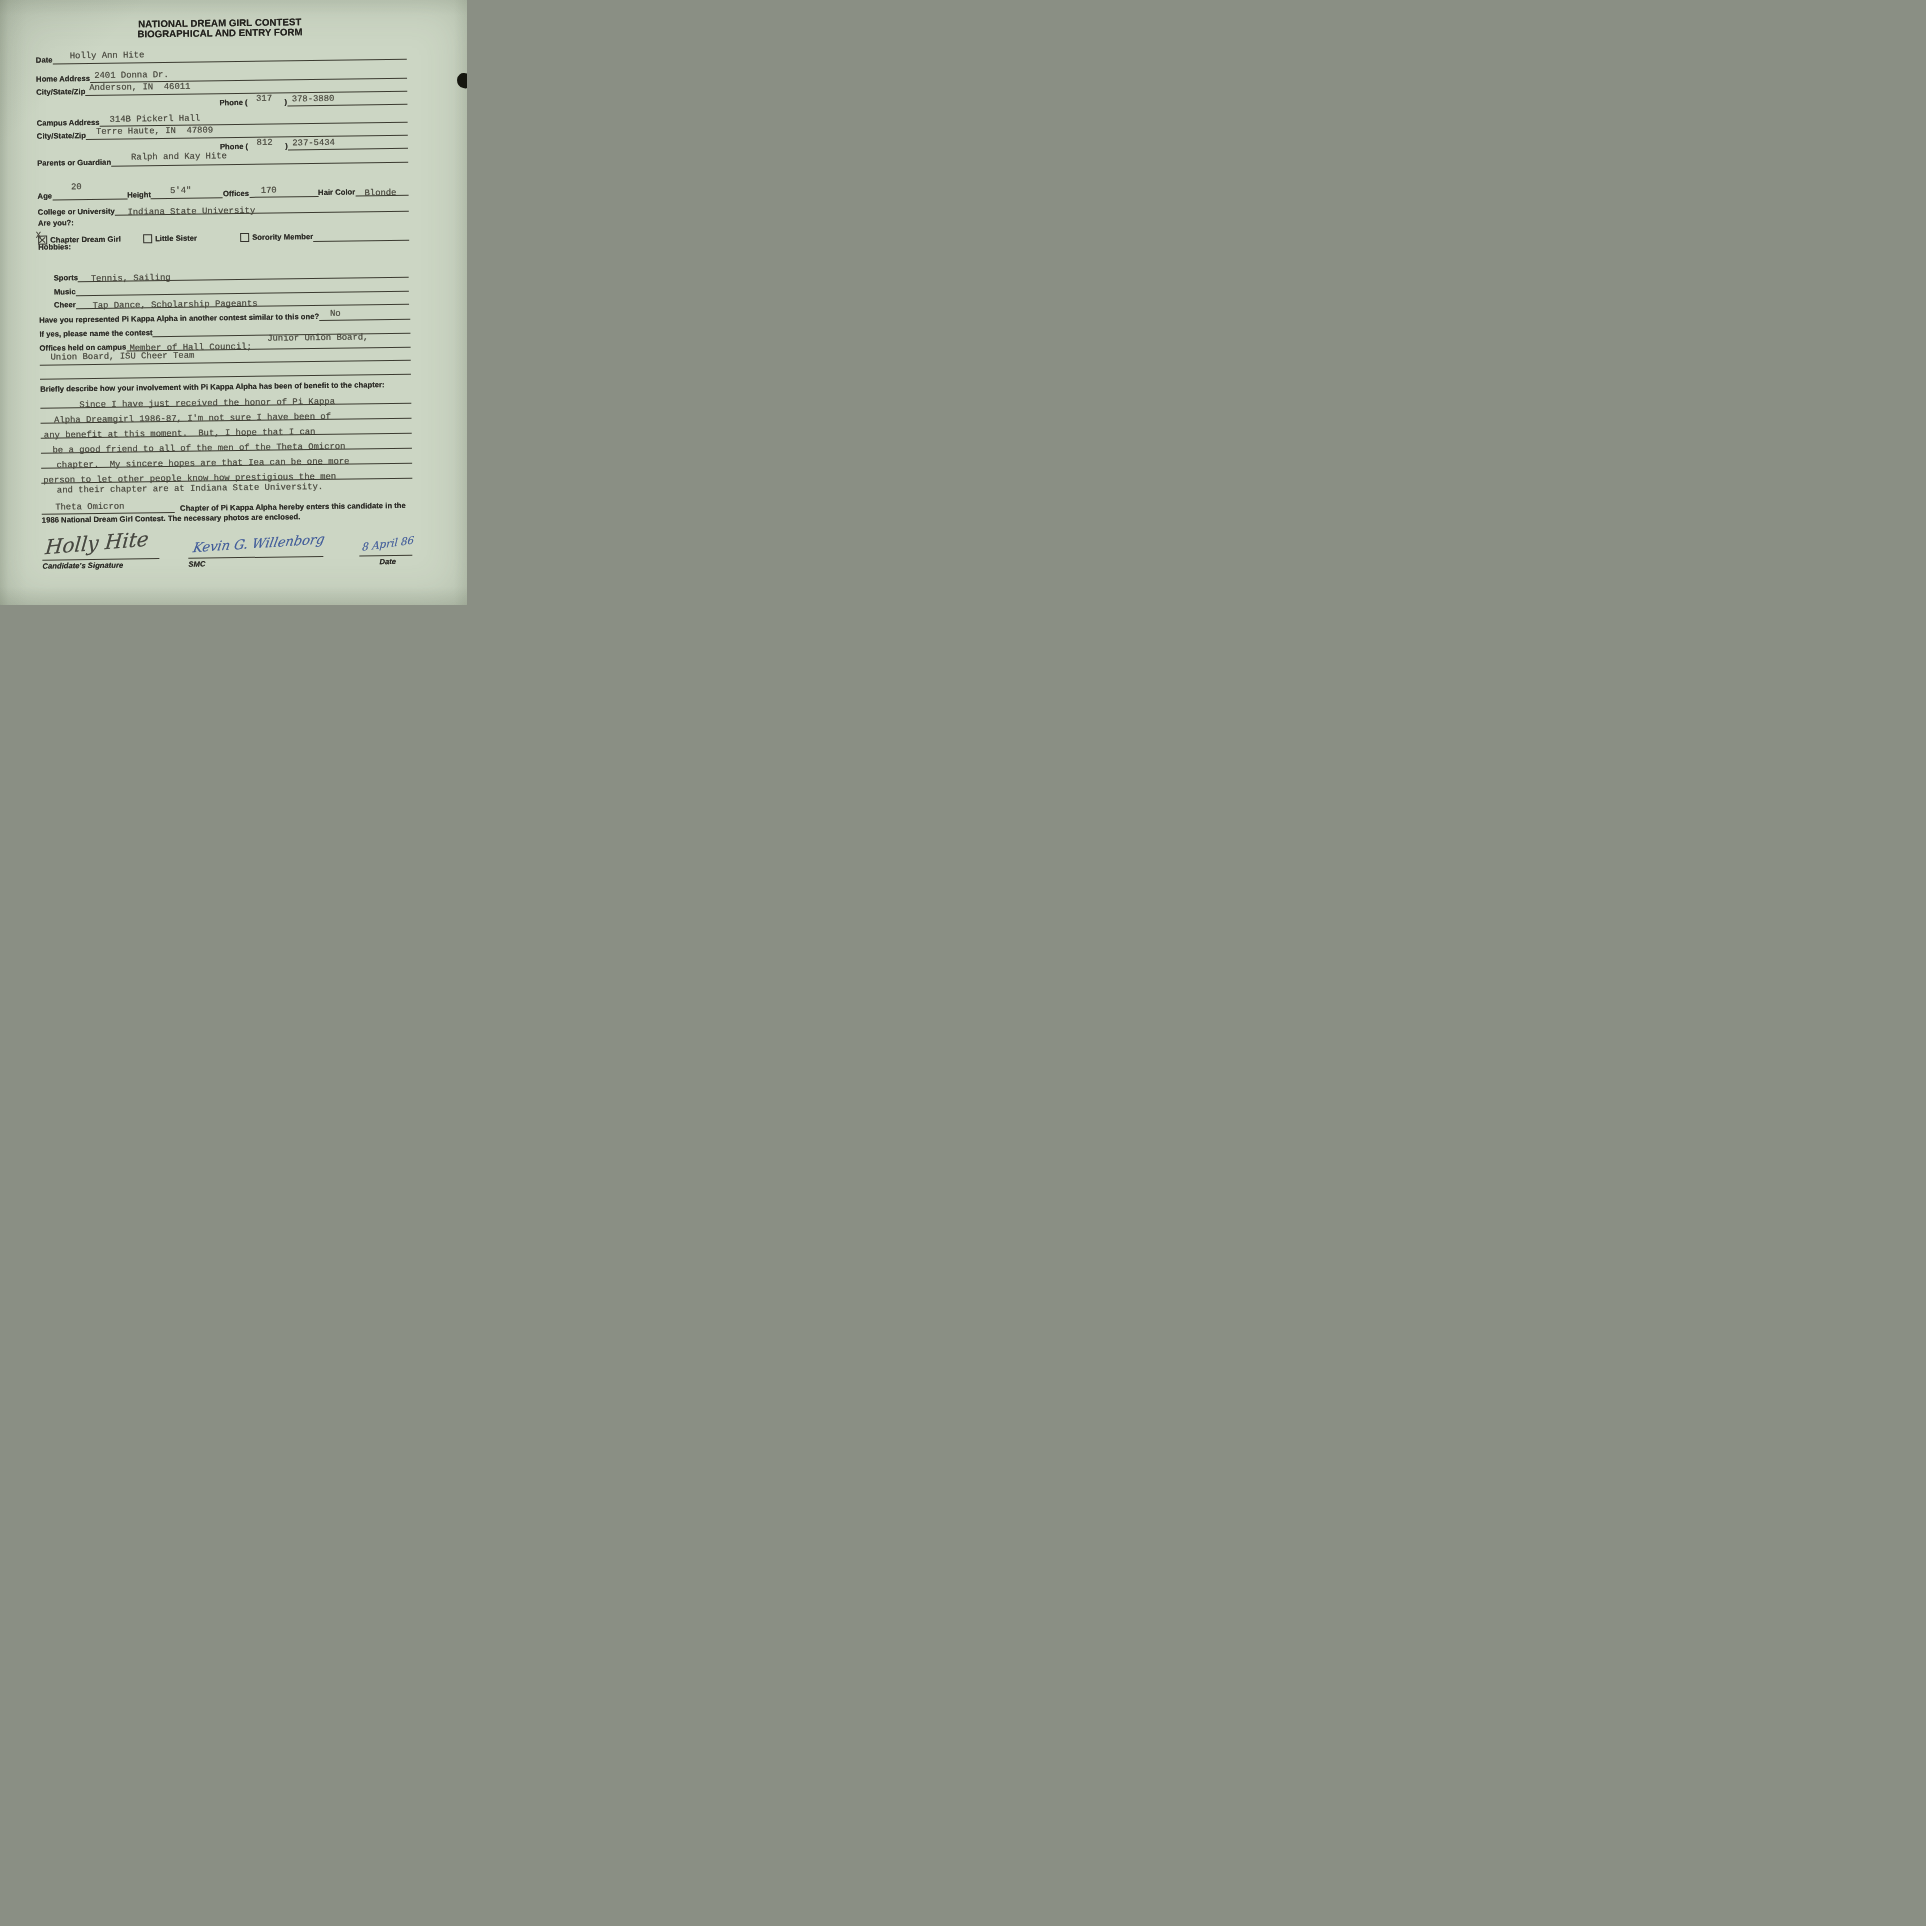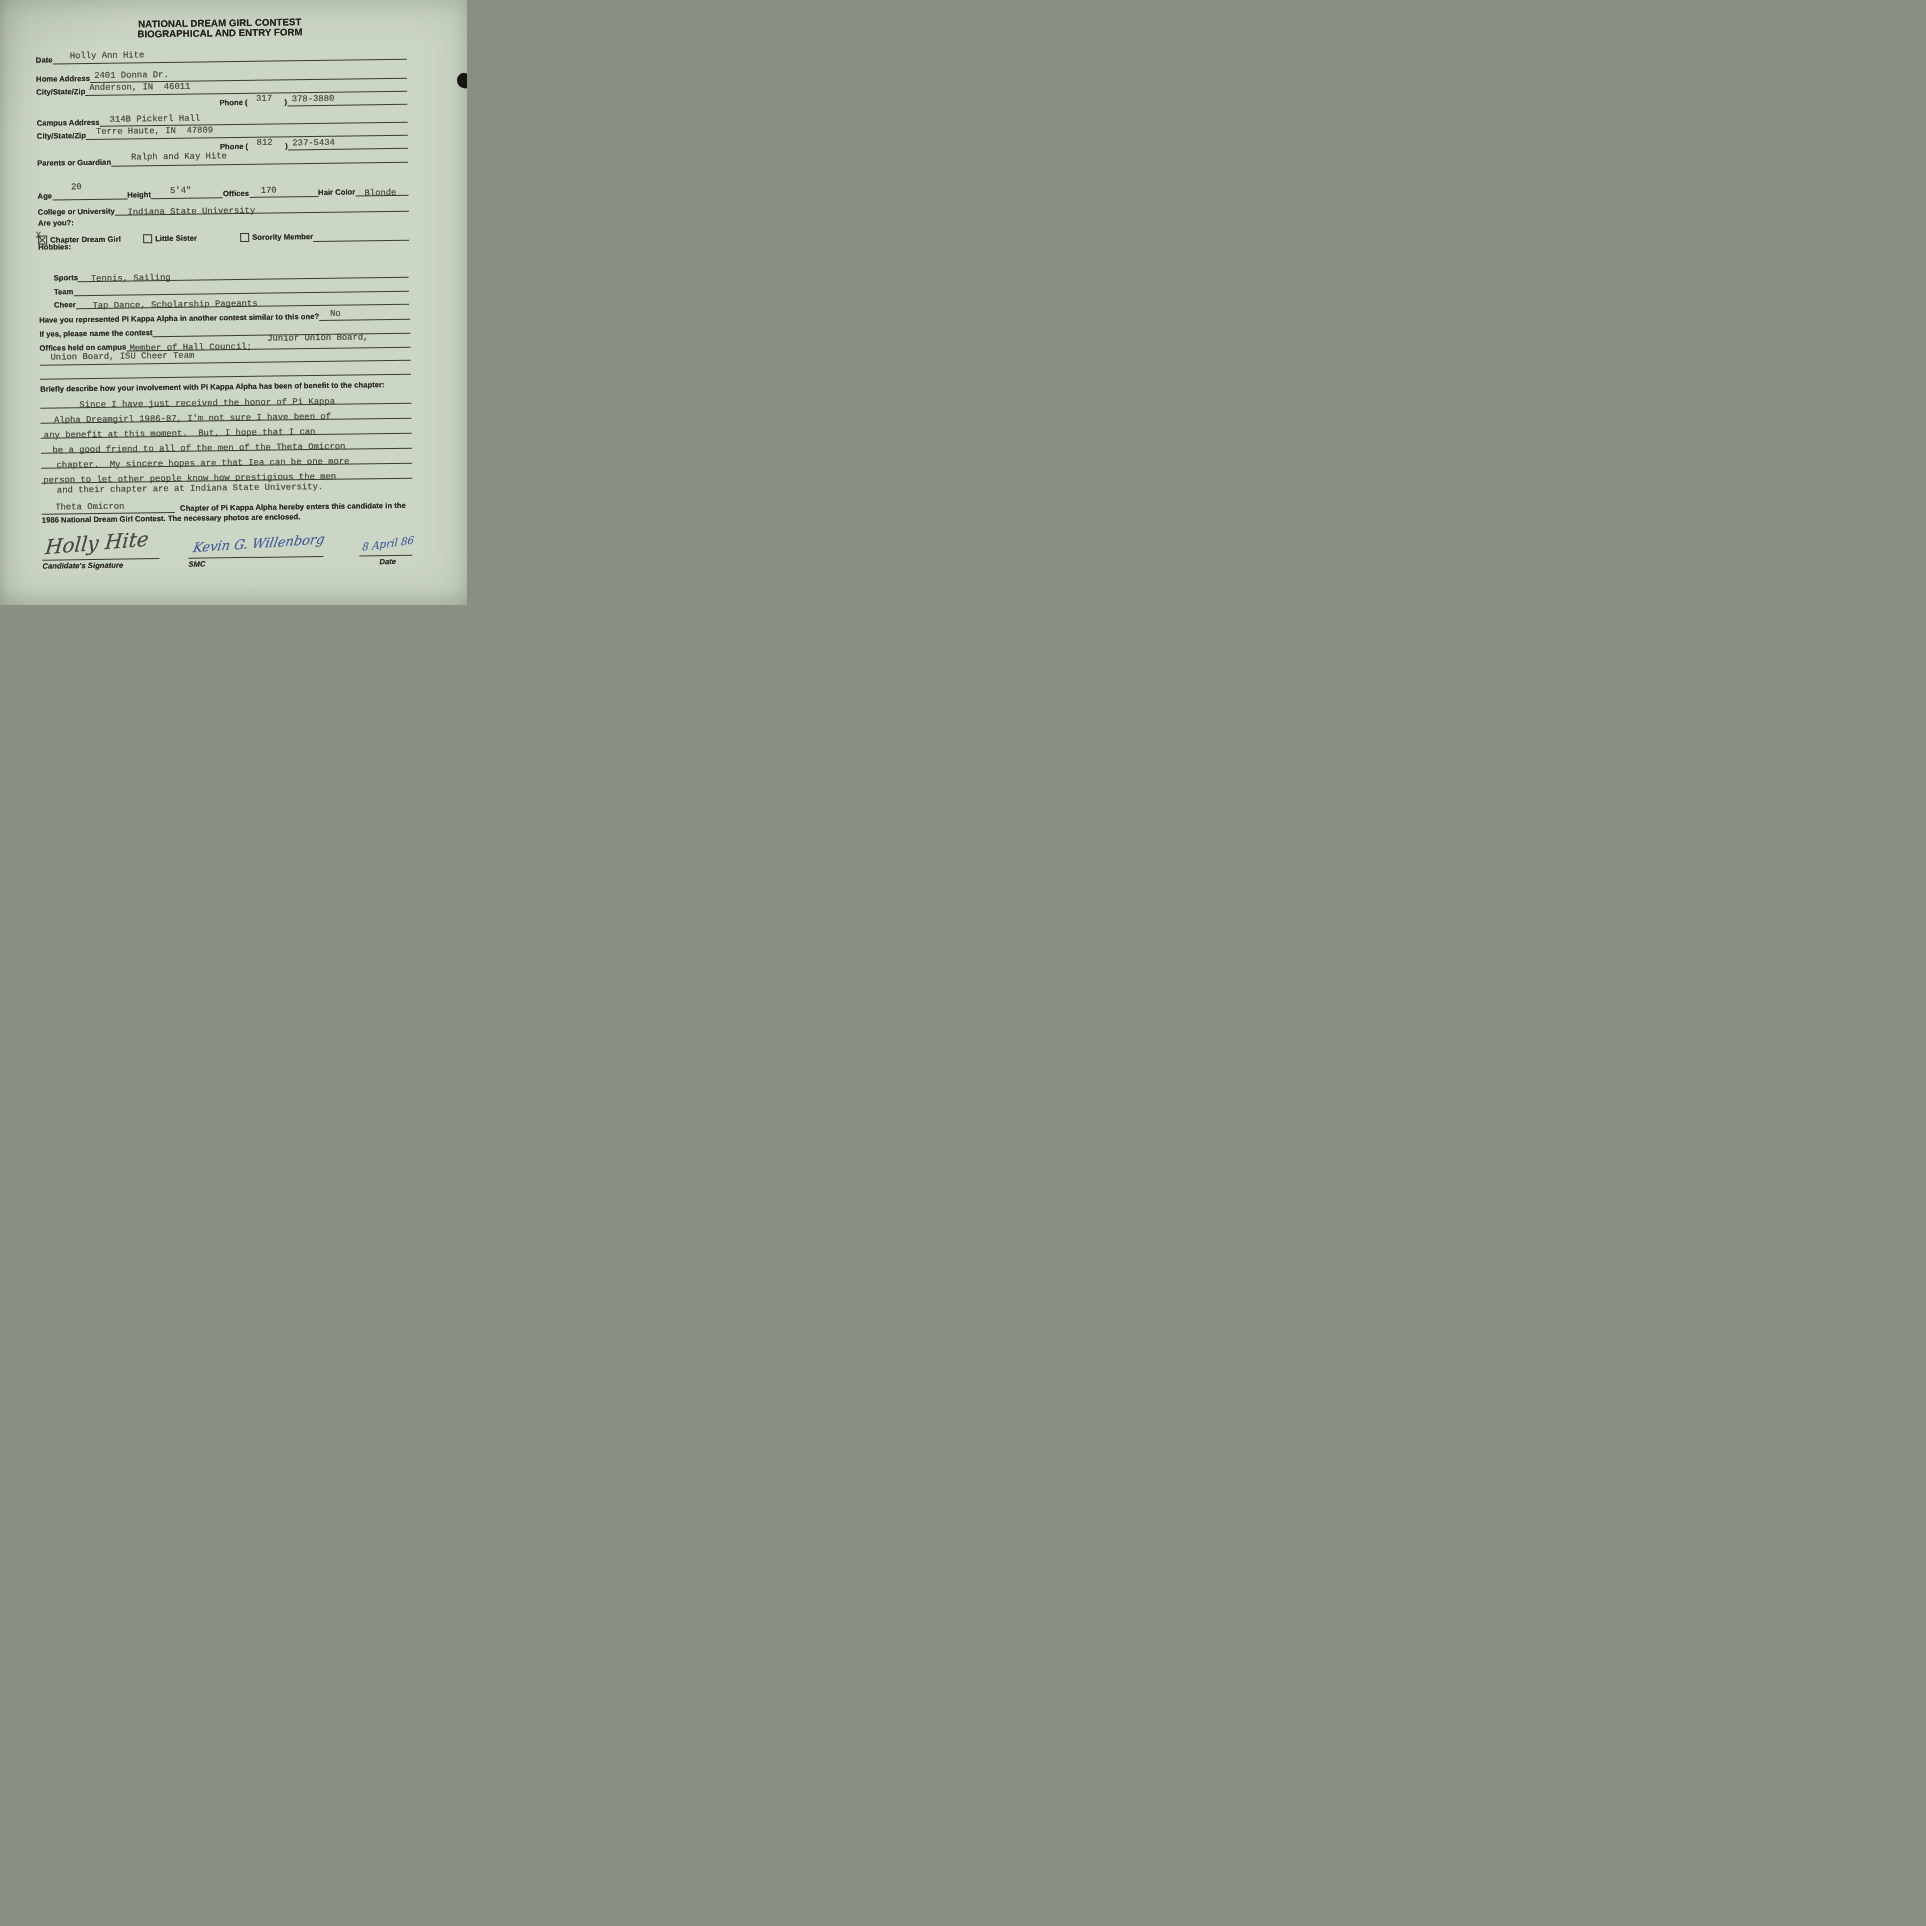--- a/index.html
+++ b/index.html
@@ -243,21 +243,21 @@
     <div class="statictext lbl" id="lbl-hobbies">Hobbies:</div>
 
     <div class="row" id="row-sports">
       <span class="lbl">Sports</span>
       <span class="line">
         <span class="typed">Tennis, Sailing</span>
       </span>
     </div>
 
     <div class="row" id="row-music">
-      <span class="lbl">Team</span>
+      <span class="lbl">Music</span>
       <span class="line">
         <span class="typed"></span>
       </span>
     </div>
 
     <div class="row" id="row-other">
       <span class="lbl">Cheer</span>
       <span class="line">
         <span class="typed">Tap Dance, Scholarship Pageants</span>
       </span>

